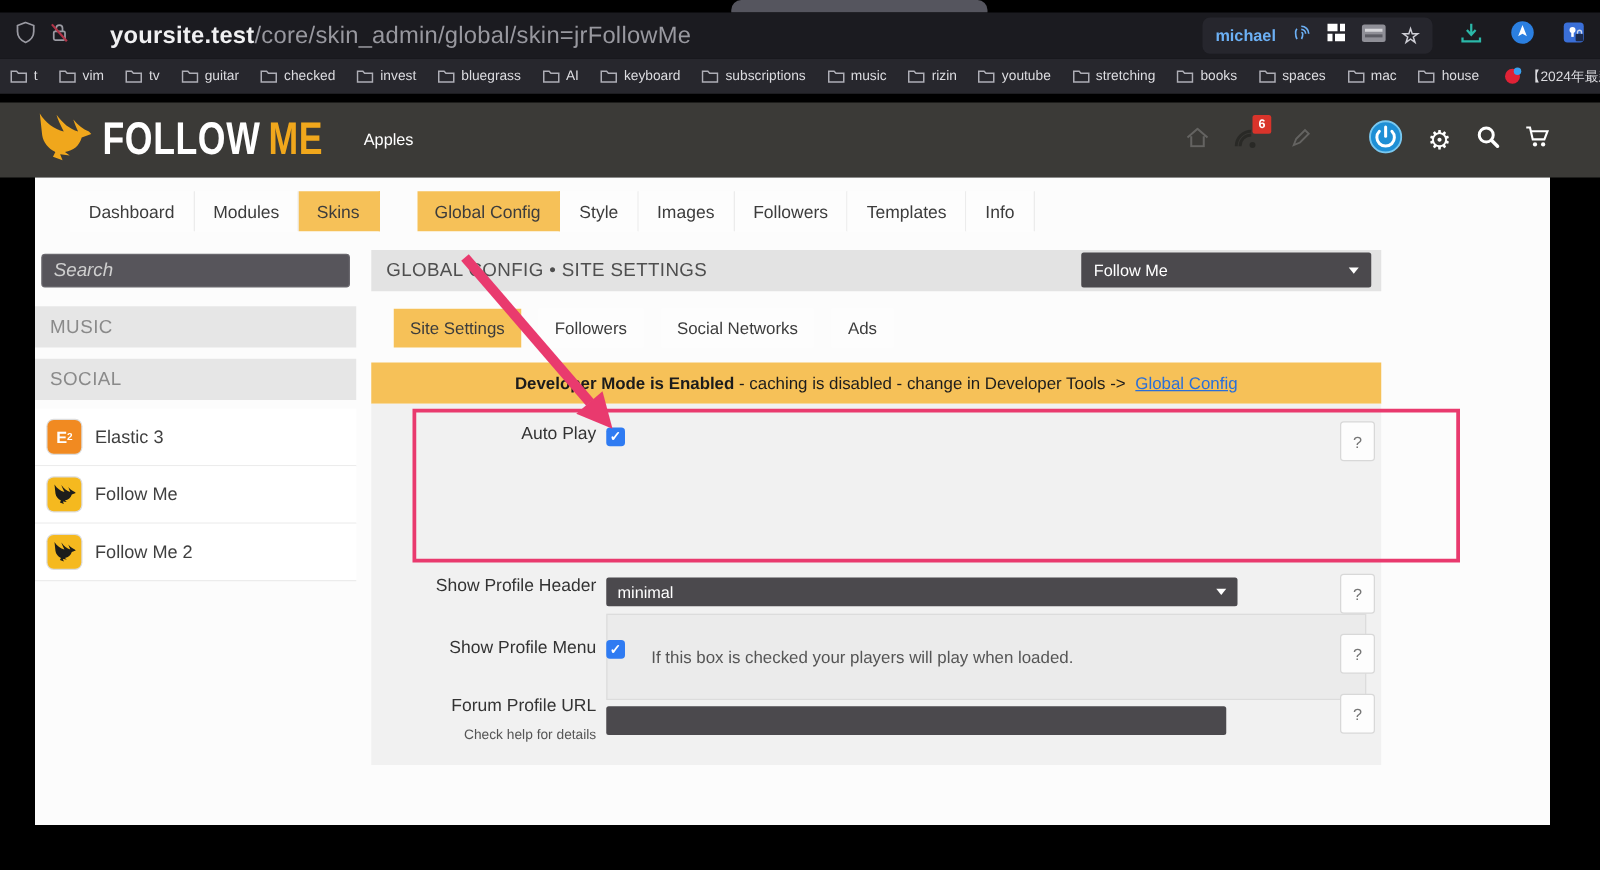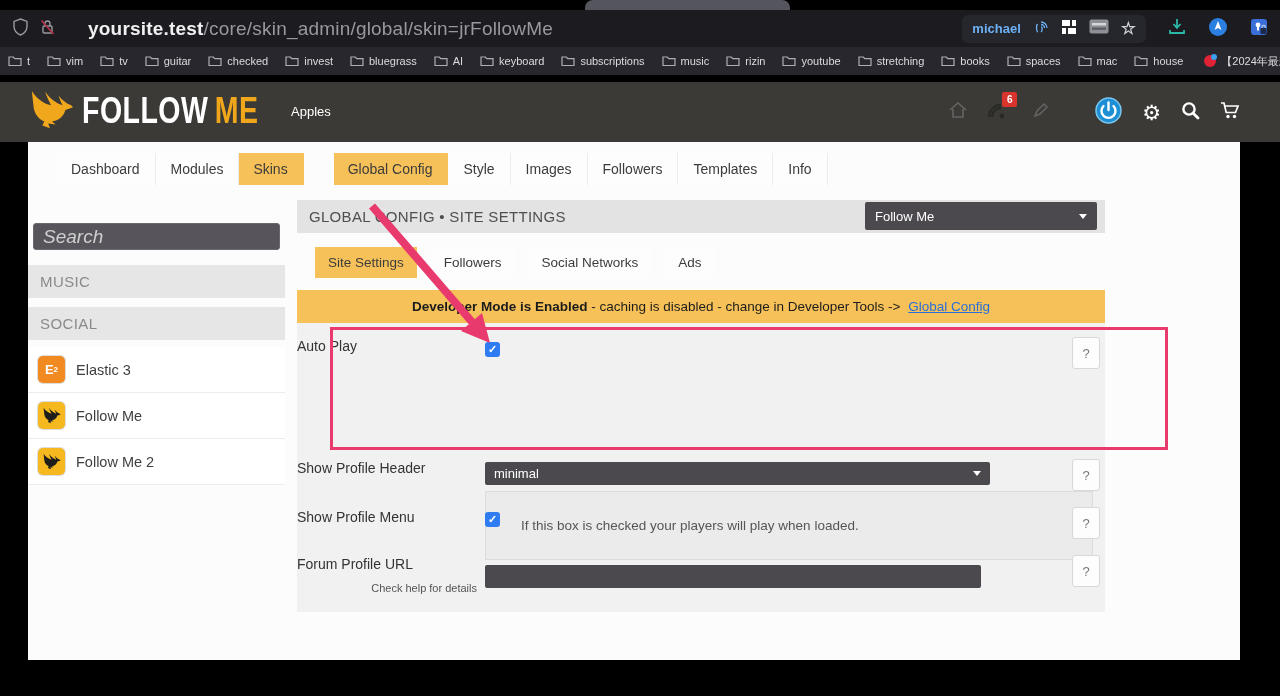--- a/index.html
+++ b/index.html
@@ -53,21 +53,21 @@
   
   .panel{position:absolute;left:28px;top:142px;width:1212px;height:518px;background:#fcfcfc;}
 
   .tabstrip{position:absolute;left:28px;top:11px;display:flex;}
   .tabstrip .tab{background:#fdfdfd;border-right:1px solid #ececec;padding:8px 15px;font-size:14px;color:#3c3c3c;cursor:pointer;}
   .tabstrip .tab.active{background:var(--accent-yellow);border-right-color:var(--accent-yellow);padding-left:14px;}
   .tabstrip .tab.gap{margin-left:30px;}
 
   .sidebar{position:absolute;left:0;top:55px;width:257px;}
   .sb-search-wrap{padding:6px 5px 0 5px;}
-  .sb-search{width:100%;height:27px;background:#57555b;border:1px solid #6a686e;border-radius:3px;color:#7dd3fc;font-size:19px;padding:0 9px;font-style:italic;font-family:"Liberation Sans",sans-serif;margin-top:20px;}
+  .sb-search{width:100%;height:27px;background:#57555b;border:1px solid #6a686e;border-radius:3px;color:#7dd3fc;font-size:15px;padding:0 9px;font-style:italic;font-family:"Liberation Sans",sans-serif;}
   .sb-search::placeholder{color:#cfcfcf;font-style:italic;}
   .sb-section{margin-top:9px;height:33px;background:#e6e6e6;color:#8a8a8a;font-size:15px;display:flex;align-items:center;padding-left:12px;letter-spacing:.4px;}
   .sb-section.first{margin-top:15px;}
   .sb-items{margin-top:7px;}
   .sb-item{height:46px;background:#fff;border-bottom:1px solid #ececec;display:flex;align-items:center;padding-left:10px;cursor:pointer;}
   .sb-icon{width:27px;height:27px;border-radius:5px;display:flex;align-items:center;justify-content:center;box-shadow:0 0 0 1px #ddd;}
   .sb-icon.elastic{background:#f18a21;color:#fff;font-weight:bold;font-size:13px;}
   .sb-icon.elastic sup{font-size:8px;}
   .sb-icon.eagle{background:#f5b91f;}
   .sb-item-label{margin-left:11px;color:#3f3f3f;font-size:14.5px;}
@@ -79,21 +79,21 @@
   .chev{margin-left:auto;width:0;height:0;border-left:4px solid transparent;border-right:4px solid transparent;border-top:5px solid #fff;}
   .subtabs{position:absolute;left:18px;top:47px;display:flex;}
   .subtabs .tab{background:#fdfdfd;padding:8px 13px;font-size:13.5px;color:#3c3c3c;margin-right:14px;cursor:pointer;}
   .subtabs .tab.active{background:var(--accent-yellow);}
   .banner{position:absolute;left:0;top:90px;width:808px;height:33px;background:var(--accent-yellow);display:flex;align-items:center;justify-content:center;font-size:13.5px;color:#1c1c1c;}
   .banner b{margin-right:0;}
   .banner a{color:var(--link-blue);text-decoration:underline;cursor:pointer;margin-left:4px;}
   .banner .plain{white-space:pre;}
 
   .formarea{position:absolute;left:0;top:123px;width:808px;height:289px;background:#f1f1f1;}
-  .frm-label{position:absolute;left:0;width:180px;text-align:left;font-size:14px;color:#333;}
+  .frm-label{position:absolute;left:0;width:180px;text-align:right;font-size:14px;color:#333;}
   .frm-note{position:absolute;left:0;width:180px;text-align:right;font-size:11px;color:#555;}
   .checkbox{position:absolute;width:15px;height:15px;background:var(--checkbox-blue);border-radius:3px;color:#fff;font-size:11px;font-weight:bold;display:flex;align-items:center;justify-content:center;cursor:pointer;}
   .help-btn{position:absolute;left:775px;width:28px;height:32px;background:#fdfdfd;border:1px solid #d8d8d8;border-radius:3px;color:#777;font-size:13px;display:flex;align-items:center;justify-content:center;cursor:pointer;}
   .helpbox{position:absolute;left:188px;top:168px;width:608px;height:69px;background:#ebebeb;border:1px solid #dcdcdc;display:flex;align-items:center;}
   .helpbox span{margin-left:35px;font-size:13.5px;color:#555;}
   .dk-select{position:absolute;left:188px;width:505px;height:23px;background:#4b494d;border-radius:2px;color:#fff;font-size:13px;display:flex;align-items:center;padding:0 9px;cursor:pointer;}
   .dk-input{position:absolute;left:188px;width:496px;height:23px;background:#4b494d;border:none;border-radius:2px;color:#fff;font-size:13px;padding:0 9px;}
   .footerbar{position:absolute;left:0;top:412px;width:808px;height:48px;background:linear-gradient(#eeeeee,#e1e1e1);display:flex;align-items:center;justify-content:center;}
   .save-btn{background:linear-gradient(#fdfdfd,#f0f0f0);border:1px solid #c6c6c6;border-radius:3px;padding:9px 13px;font-size:13.5px;color:#555;cursor:pointer;font-family:"Liberation Sans",sans-serif;}
 

